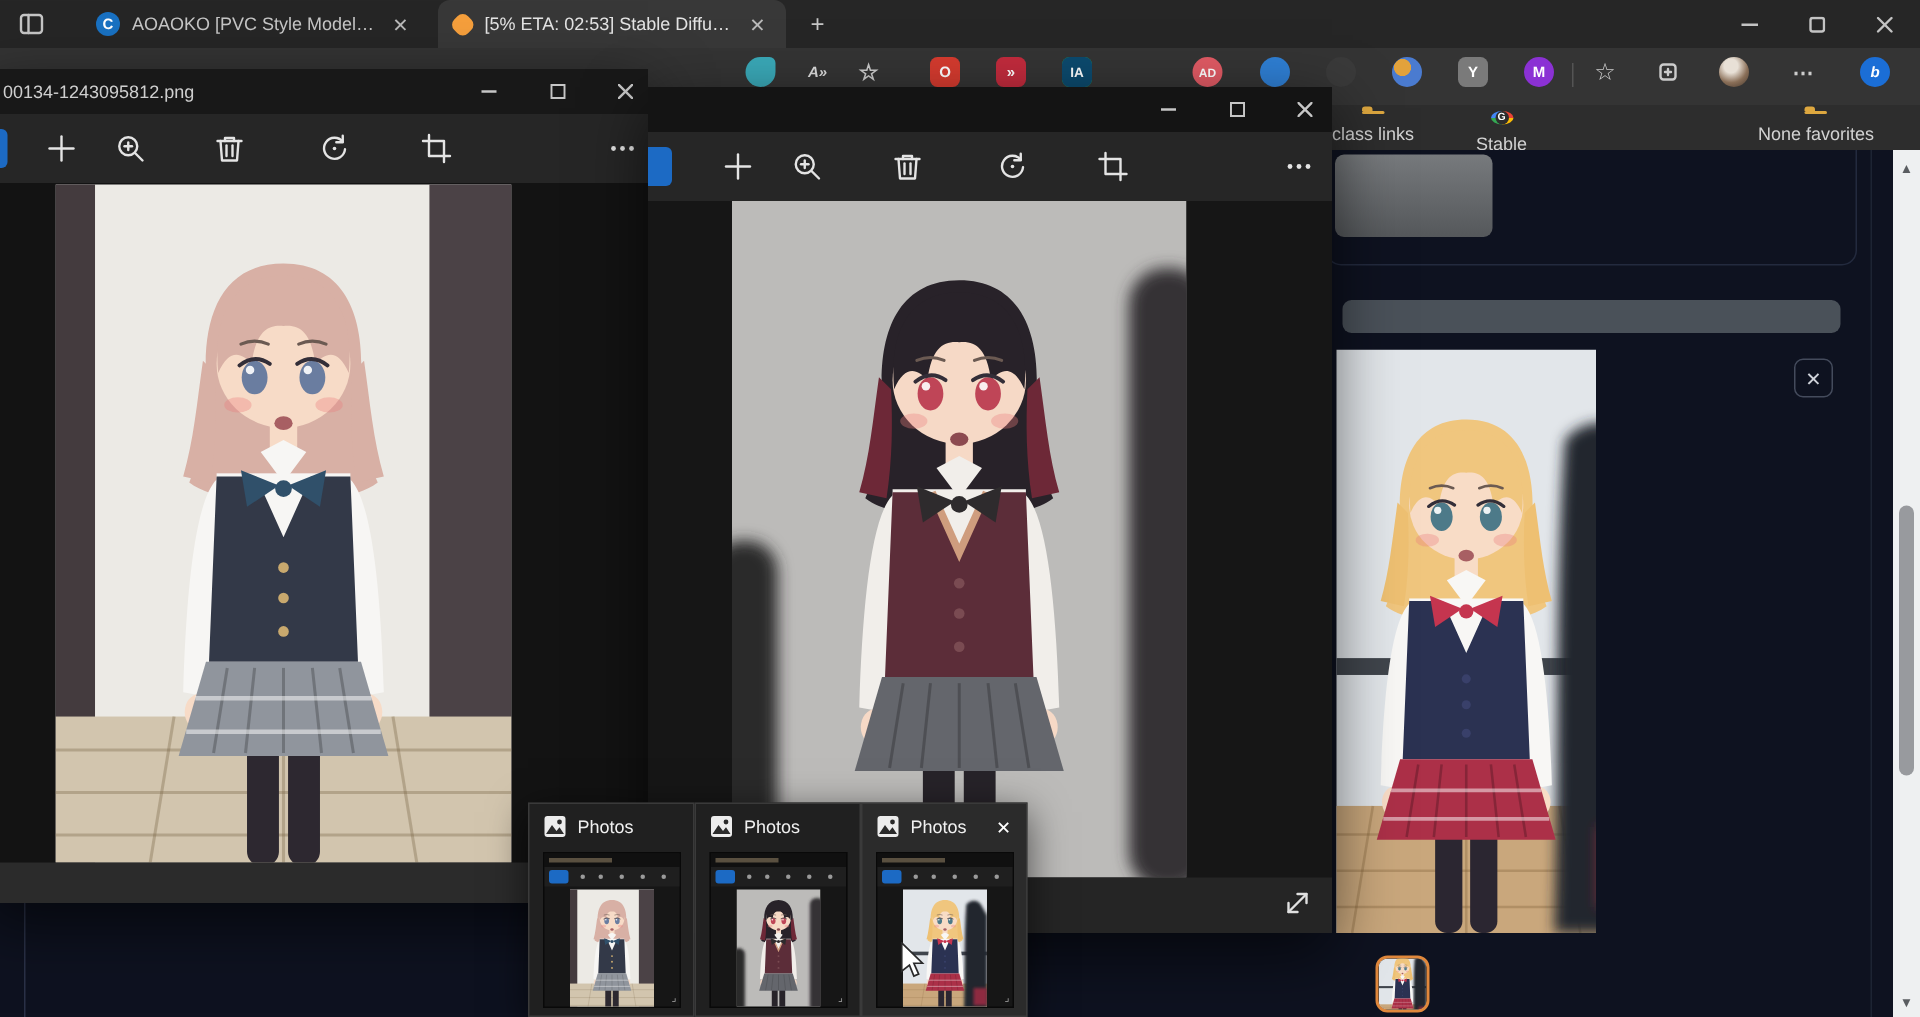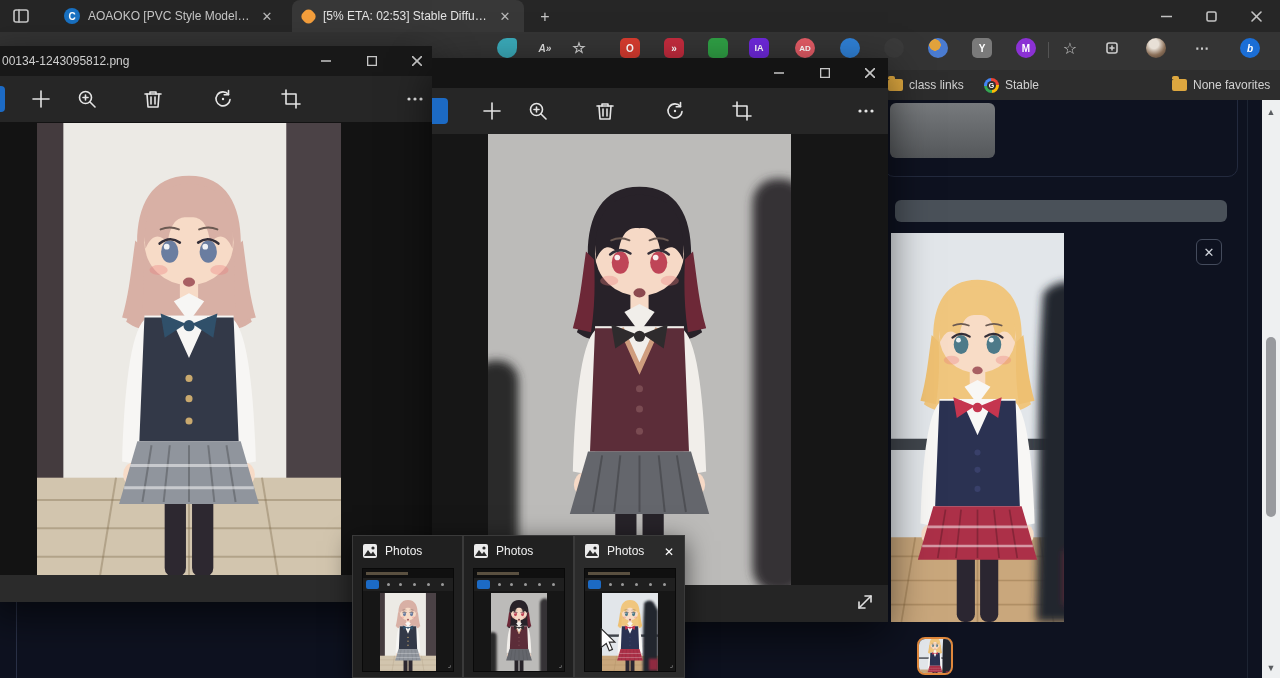--- a/index.html
+++ b/index.html
@@ -11,21 +11,21 @@
   .tabbar{position:absolute;left:0;top:0;width:1280px;height:32px;background:#262626;}
   .tab{position:absolute;top:0;height:32px;display:flex;align-items:center;gap:8px;padding:0 10px;color:#c6c6c6;font-size:12px;}
   .tab.active{background:#383838;border-radius:8px 8px 0 0;color:#e4e4e4;}
   .tab .title{flex:1;overflow:hidden;white-space:nowrap;text-overflow:ellipsis;}
   .tab-close{color:#b9b9b9;font-size:13px;width:18px;height:18px;display:flex;align-items:center;justify-content:center;border-radius:4px;}
   .favicon{width:16px;height:16px;border-radius:50%;display:flex;align-items:center;justify-content:center;font-size:10px;font-weight:bold;color:#fff;flex:none;}
   .wc{position:absolute;top:0;width:45px;height:32px;display:flex;align-items:center;justify-content:center;color:#c3c3c3;}
   .toolbar{position:absolute;left:0;top:32px;width:1280px;height:38px;background:#343434;}
   .exticon{position:absolute;top:6px;width:20px;height:20px;border-radius:5px;display:flex;align-items:center;justify-content:center;font-size:10px;font-weight:bold;color:#fff;}
   .favbar{position:absolute;left:0;top:70px;width:1280px;height:30px;background:#2d2d2d;display:flex;align-items:center;color:#d2d2d2;font-size:12px;}
-  .favitem{position:absolute;display:flex;align-items:center;gap:6px;height:22px;padding:0 4px;border-radius:4px;}
+  .favitem{position:absolute;display:flex;align-items:center;gap:6px;height:22px;padding:0 4px;border-radius:4px;flex-direction:column;}
   .folder{width:15px;height:12px;background:#dda73f;border-radius:2px 2px 2px 2px;position:relative;}
   .folder:before{content:"";position:absolute;left:0;top:-3px;width:7px;height:3px;background:#dda73f;border-radius:2px 2px 0 0;}
 
   
   .page{position:absolute;left:0;top:100px;width:1280px;height:578px;background:#0e1220;overflow:hidden;z-index:1;}
   .panel-outline{position:absolute;left:884px;top:-40px;width:354px;height:117px;border:1px solid #232a3e;border-radius:10px;}
   .gray-btn{position:absolute;left:890px;top:3px;width:105px;height:55px;border-radius:6px;background:linear-gradient(#777a7d,#55585b);}
   .gray-bar{position:absolute;left:895px;top:100px;width:332px;height:22px;border-radius:6px;background:#4a5159;}
   .vline-r{position:absolute;left:1247px;top:0;width:1px;height:578px;background:#1d2433;}
   .vline-l{position:absolute;left:16px;top:498px;width:1px;height:80px;background:#2a3147;}
@@ -184,21 +184,21 @@
 
   <div class="toolbar">
     <span class="exticon" style="left:497px;background:#3aa9b8;border-radius:50% 20% 50% 50%"></span>
     <span class="exticon" style="left:535px;color:#ddd;font-style:italic"><span>A</span>»</span>
     <span class="exticon" style="left:569px;color:#ccc;font-size:15px">☆</span>
     <span class="exticon" style="left:620px;background:#d63b2f">
         <span>O</span>
       </span>
     <span class="exticon" style="left:664px;background:#c22b3d">»</span>
     <span class="exticon" style="left:708px;background:#2f9e44"></span>
-    <span class="exticon" style="left:749px;background:#6d28d9;font-size:9px">
+    <span class="exticon" style="left:708px;background:#0c4a6e;font-size:9px">
         <span>IA</span>
       </span>
     <span class="exticon" style="left:795px;background:#e05a64;border-radius:50%;font-size:8px">
         <span>AD</span>
       </span>
     <span class="exticon" style="left:840px;background:#2f7fd4;border-radius:50%"></span>
     <span class="exticon" style="left:884px;background:#3a3a3a;border-radius:50%"></span>
     <span class="exticon" style="left:928px;background:radial-gradient(circle at 35% 35%,#e2a23b 30%,#4a7bd0 32%);border-radius:50%"></span>
     <span class="exticon" style="left:972px;background:#7a7a7a">
         <span>Y</span>

